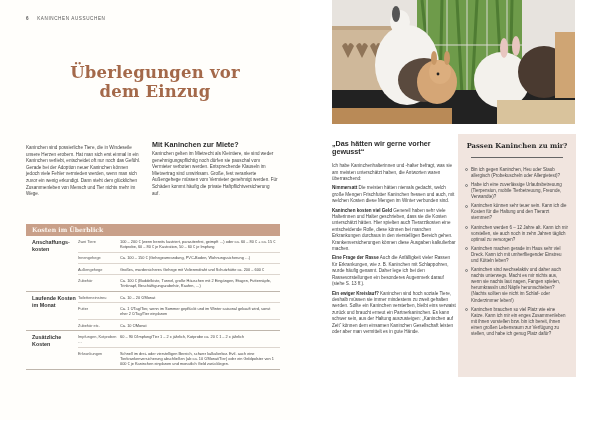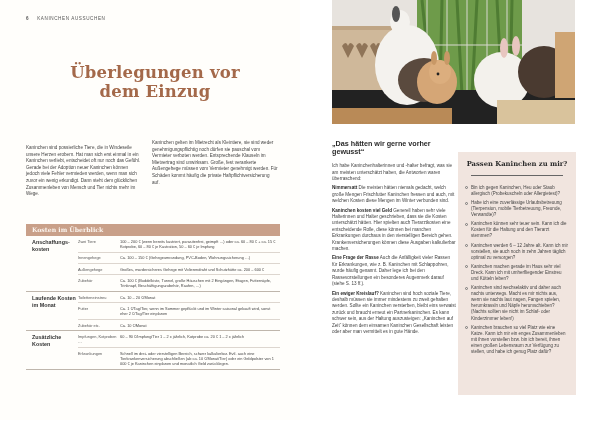--- a/index.html
+++ b/index.html
@@ -30,41 +30,42 @@
   .row .k { width: 42px; font-size: 3.9px; line-height: 5.2px; color: #555; }
   .row .v { flex: 1; font-size: 3.9px; line-height: 5.2px; color: #444; padding-right: 2px; }
 
   .photo { position: absolute; left: 32px; top: 0; width: 243px; height: 124px; overflow: hidden; background: #d7cfc3; }
 
   .quote { position: absolute; left: 32px; top: 140px; width: 124px; }
   .quote h3 { font-size: 7.2px; line-height: 7.6px; font-weight: bold; color: #2b2b2b; margin-bottom: 8px; }
   .quote p { font-size: 4.6px; line-height: 6.4px; color: #444; margin-bottom: 3px; }
   .quote p b { color: #2b2b2b; }
 
-  .sidebar { position: absolute; left: 158px; top: 152px; width: 118px; height: 243px; background: #f1e5df; padding: 8px 7px 0 7px; }
+  .sidebar { position: absolute; left: 158px; top: 134px; width: 118px; height: 243px; background: #f1e5df; padding: 8px 7px 0 7px; }
   .sidebar h3 { font-family: "DejaVu Serif", serif; font-weight: bold; font-size: 6.8px; line-height: 8px; text-align: center; color: #2b2b2b; }
   .sidebar .rule { height: 0.8px; background: #666; margin: 7px 6px 9px 6px; }
   .sidebar ul { list-style: none; }
   .sidebar li { position: relative; padding-left: 6px; font-size: 4.5px; line-height: 6.1px; color: #444; margin-bottom: 3px; }
   .sidebar li .bullet { position: absolute; left: 0; top: 1.6px; width: 3px; height: 3px; border: 0.6px solid #777; border-radius: 50%; }
 </style>
 </head>
 <body>
 
 <div class="page-left">
   <div class="running-head">
     <span class="num">6</span>
     <span>KANINCHEN AUSSUCHEN</span>
   </div>
 
   <h1 class="title">Überlegungen vor dem Einzug</h1>
 
   <p class="intro">Kaninchen sind possierliche Tiere, die in Windeseile unsere Herzen erobern. Hat man sich erst einmal in ein Kaninchen verliebt, entscheidet oft nur noch das Gefühl. Gerade bei der Adoption neuer Kaninchen können jedoch viele Fehler vermieden werden, wenn man sich zuvor ein wenig erkundigt. Dann steht dem glücklichen Zusammenleben von Mensch und Tier nichts mehr im Wege.</p>
 
   <div class="rent">
+    <h3>Mit Kaninchen zur Miete?</h3>
     <p>Kaninchen gelten im Mietrecht als Kleintiere, sie sind weder genehmigungspflichtig noch dürfen sie pauschal vom Vermieter verboten werden. Entsprechende Klauseln im Mietvertrag sind unwirksam. Große, fest verankerte Außengehege müssen vom Vermieter genehmigt werden. Für Schäden kommt häufig die private Haftpflichtversicherung auf.</p>
   </div>
 
   <div class="costs">
     <div class="costs-header">Kosten im Überblick</div>
 
     <div class="group">
       <div class="group-label">Anschaffungs-kosten</div>
       <div class="group-rows">
         <div class="row">

